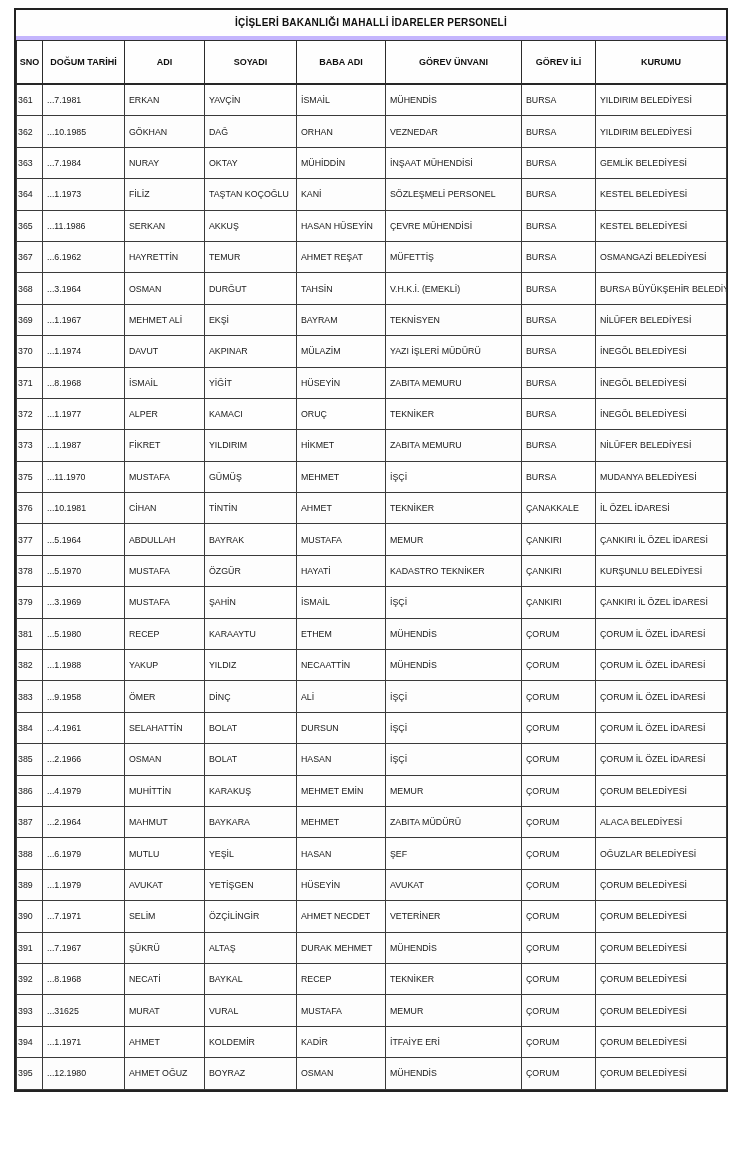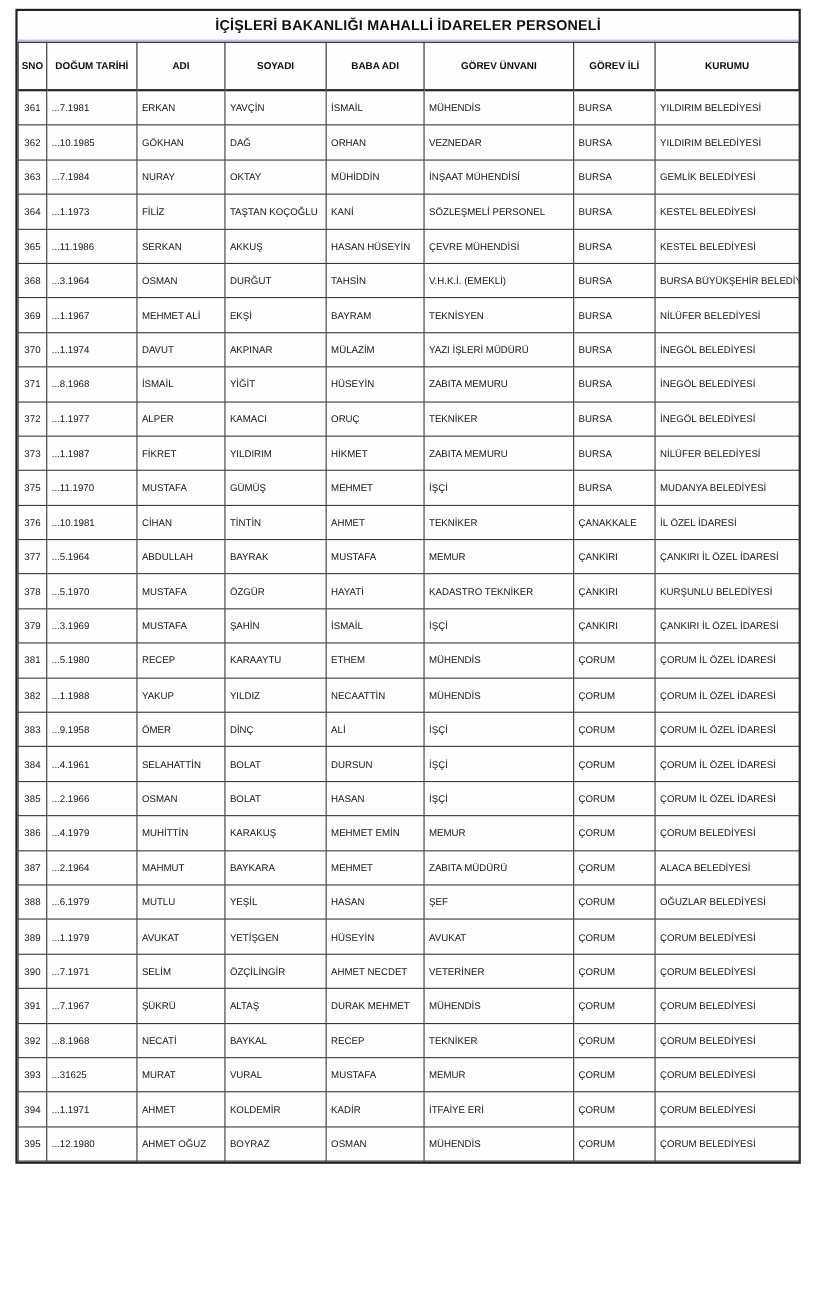--- a/index.html
+++ b/index.html
@@ -25,23 +25,23 @@
     top: 8px;
     width: 710px;
     border: 2px solid #222222;
     background: #fefefe;
   }
   .doc-title {
     height: 26px;
     line-height: 26px;
     text-align: center;
     font-weight: bold;
-    font-size: 13px;
+    font-size: 10px;
     letter-spacing: 0.2px;
-    border-bottom: 2px solid #c4b5fd;
+    border-bottom: 4px solid #c4b5fd;
     color: #101010;
     white-space: nowrap;
     overflow: hidden;
   }
   table {
     width: 100%;
     border-collapse: collapse;
     table-layout: fixed;
   }
   
@@ -70,21 +70,20 @@
     height: 30.4px;
     font-size: 8.8px;
     vertical-align: middle;
     border: 1px solid #3a3a3a;
     padding: 0 3px 0 4px;
     white-space: nowrap;
     overflow: hidden;
     color: #161616;
   }
   tbody td:first-child {
-    text-align: center;
     padding: 0 1px;
     margin-left: 47px;
   }
   
   tbody tr:nth-child(odd) td { background: #fefefe; }
   tbody tr:nth-child(even) td { background: #fdfdfd; }
 </style>
 </head>
 <body>
 
@@ -159,20 +158,30 @@
             <td>365</td>
             <td>...11.1986</td>
             <td>SERKAN</td>
             <td>AKKUŞ</td>
             <td>HASAN HÜSEYİN</td>
             <td>ÇEVRE MÜHENDİSİ</td>
             <td>BURSA</td>
             <td>KESTEL BELEDİYESİ</td>
           </tr>
           <tr>
+            <td>367</td>
+            <td>...6.1962</td>
+            <td>HAYRETTİN</td>
+            <td>TEMUR</td>
+            <td>AHMET REŞAT</td>
+            <td>MÜFETTİŞ</td>
+            <td>BURSA</td>
+            <td>OSMANGAZİ BELEDİYESİ</td>
+          </tr>
+          <tr>
             <td>368</td>
             <td>...3.1964</td>
             <td>OSMAN</td>
             <td>DURĞUT</td>
             <td>TAHSİN</td>
             <td>V.H.K.İ. (EMEKLİ)</td>
             <td>BURSA</td>
             <td>BURSA BÜYÜKŞEHİR BELEDİYESİ</td>
           </tr>
           <tr>

